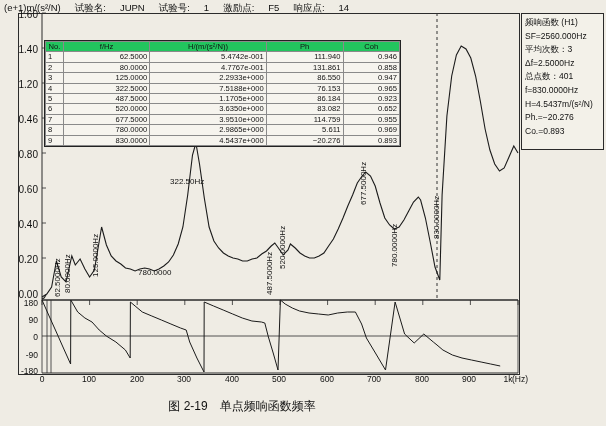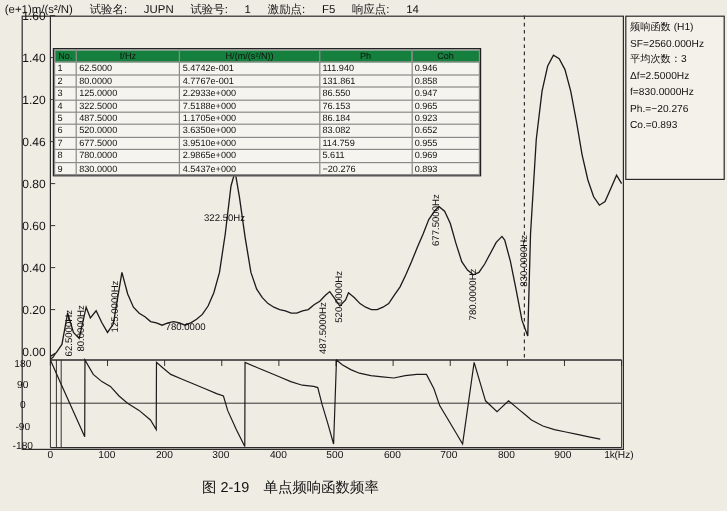--- a/index.html
+++ b/index.html
@@ -33,38 +33,38 @@
     position:absolute;left:18px;top:13px;width:500px;height:360px;
     border:1px solid #2b2b2b;background:transparent;
   }
 
   
   .ylab{
     position:absolute;left:0px;width:38px;text-align:right;
     font-size:10px;color:#111;
   }
   .ylabp{
-    position:absolute;left:0px;width:38px;text-align:center;
+    position:absolute;left:0px;width:38px;text-align:right;
     font-size:8.5px;color:#111;
   }
   .xlab{
     position:absolute;top:374px;font-size:8.5px;color:#111;text-align:center;width:26px;
   }
   .xunit{position:absolute;top:374px;left:495px;font-size:8.5px;color:#111;white-space:nowrap;}
 
   
   .tablebox{
     position:absolute;left:44px;top:40px;width:355px;
     border:1px solid #222;background:#f6f4ee;
     font-size:7.6px;color:#111;
   }
   table{border-collapse:collapse;width:100%;}
   th,td{border:1px solid #8a8a8a;padding:0 2px;line-height:9.4px;white-space:nowrap;}
-  th{font-weight:normal;text-align:center;background:#15803d;}
-  td.num{}
+  th{font-weight:normal;text-align:center;background:#22c55e;}
+  td.num{text-align:right;}
   td.idx{text-align:left;width:13px;}
 
   
   .ann{
     position:absolute;font-size:8px;color:#111;white-space:nowrap;
     transform-origin:left bottom;
   }
   .ann.rot{transform:rotate(-90deg);}
 
   
@@ -82,21 +82,23 @@
 
   <div class="hdr">
     <span>(e+1)m/(s²/N)</span><span>试验名:</span><span>JUPN</span><span>试验号:</span><span>1</span><span>激励点:</span><span>F5</span><span>响应点:</span><span>14</span>
   </div>
 
   <div class="infobox">
     <div>频响函数 (H1)</div>
     <div>SF=2560.000Hz</div>
     <div>平均次数：3</div>
     <div>Δf=2.5000Hz</div>
+    <div>总点数：401</div>
     <div>f=830.0000Hz</div>
+    <div>H=4.5437m/(s²/N)</div>
     <div>Ph.=−20.276</div>
     <div>Co.=0.893</div>
   </div>
 
   <div class="frame"></div>
 
   <div class="ylab" style="top:9px">1.60</div>
   <div class="ylab" style="top:44px">1.40</div>
   <div class="ylab" style="top:79px">1.20</div>
   <div class="ylab" style="top:114px">0.46</div>

